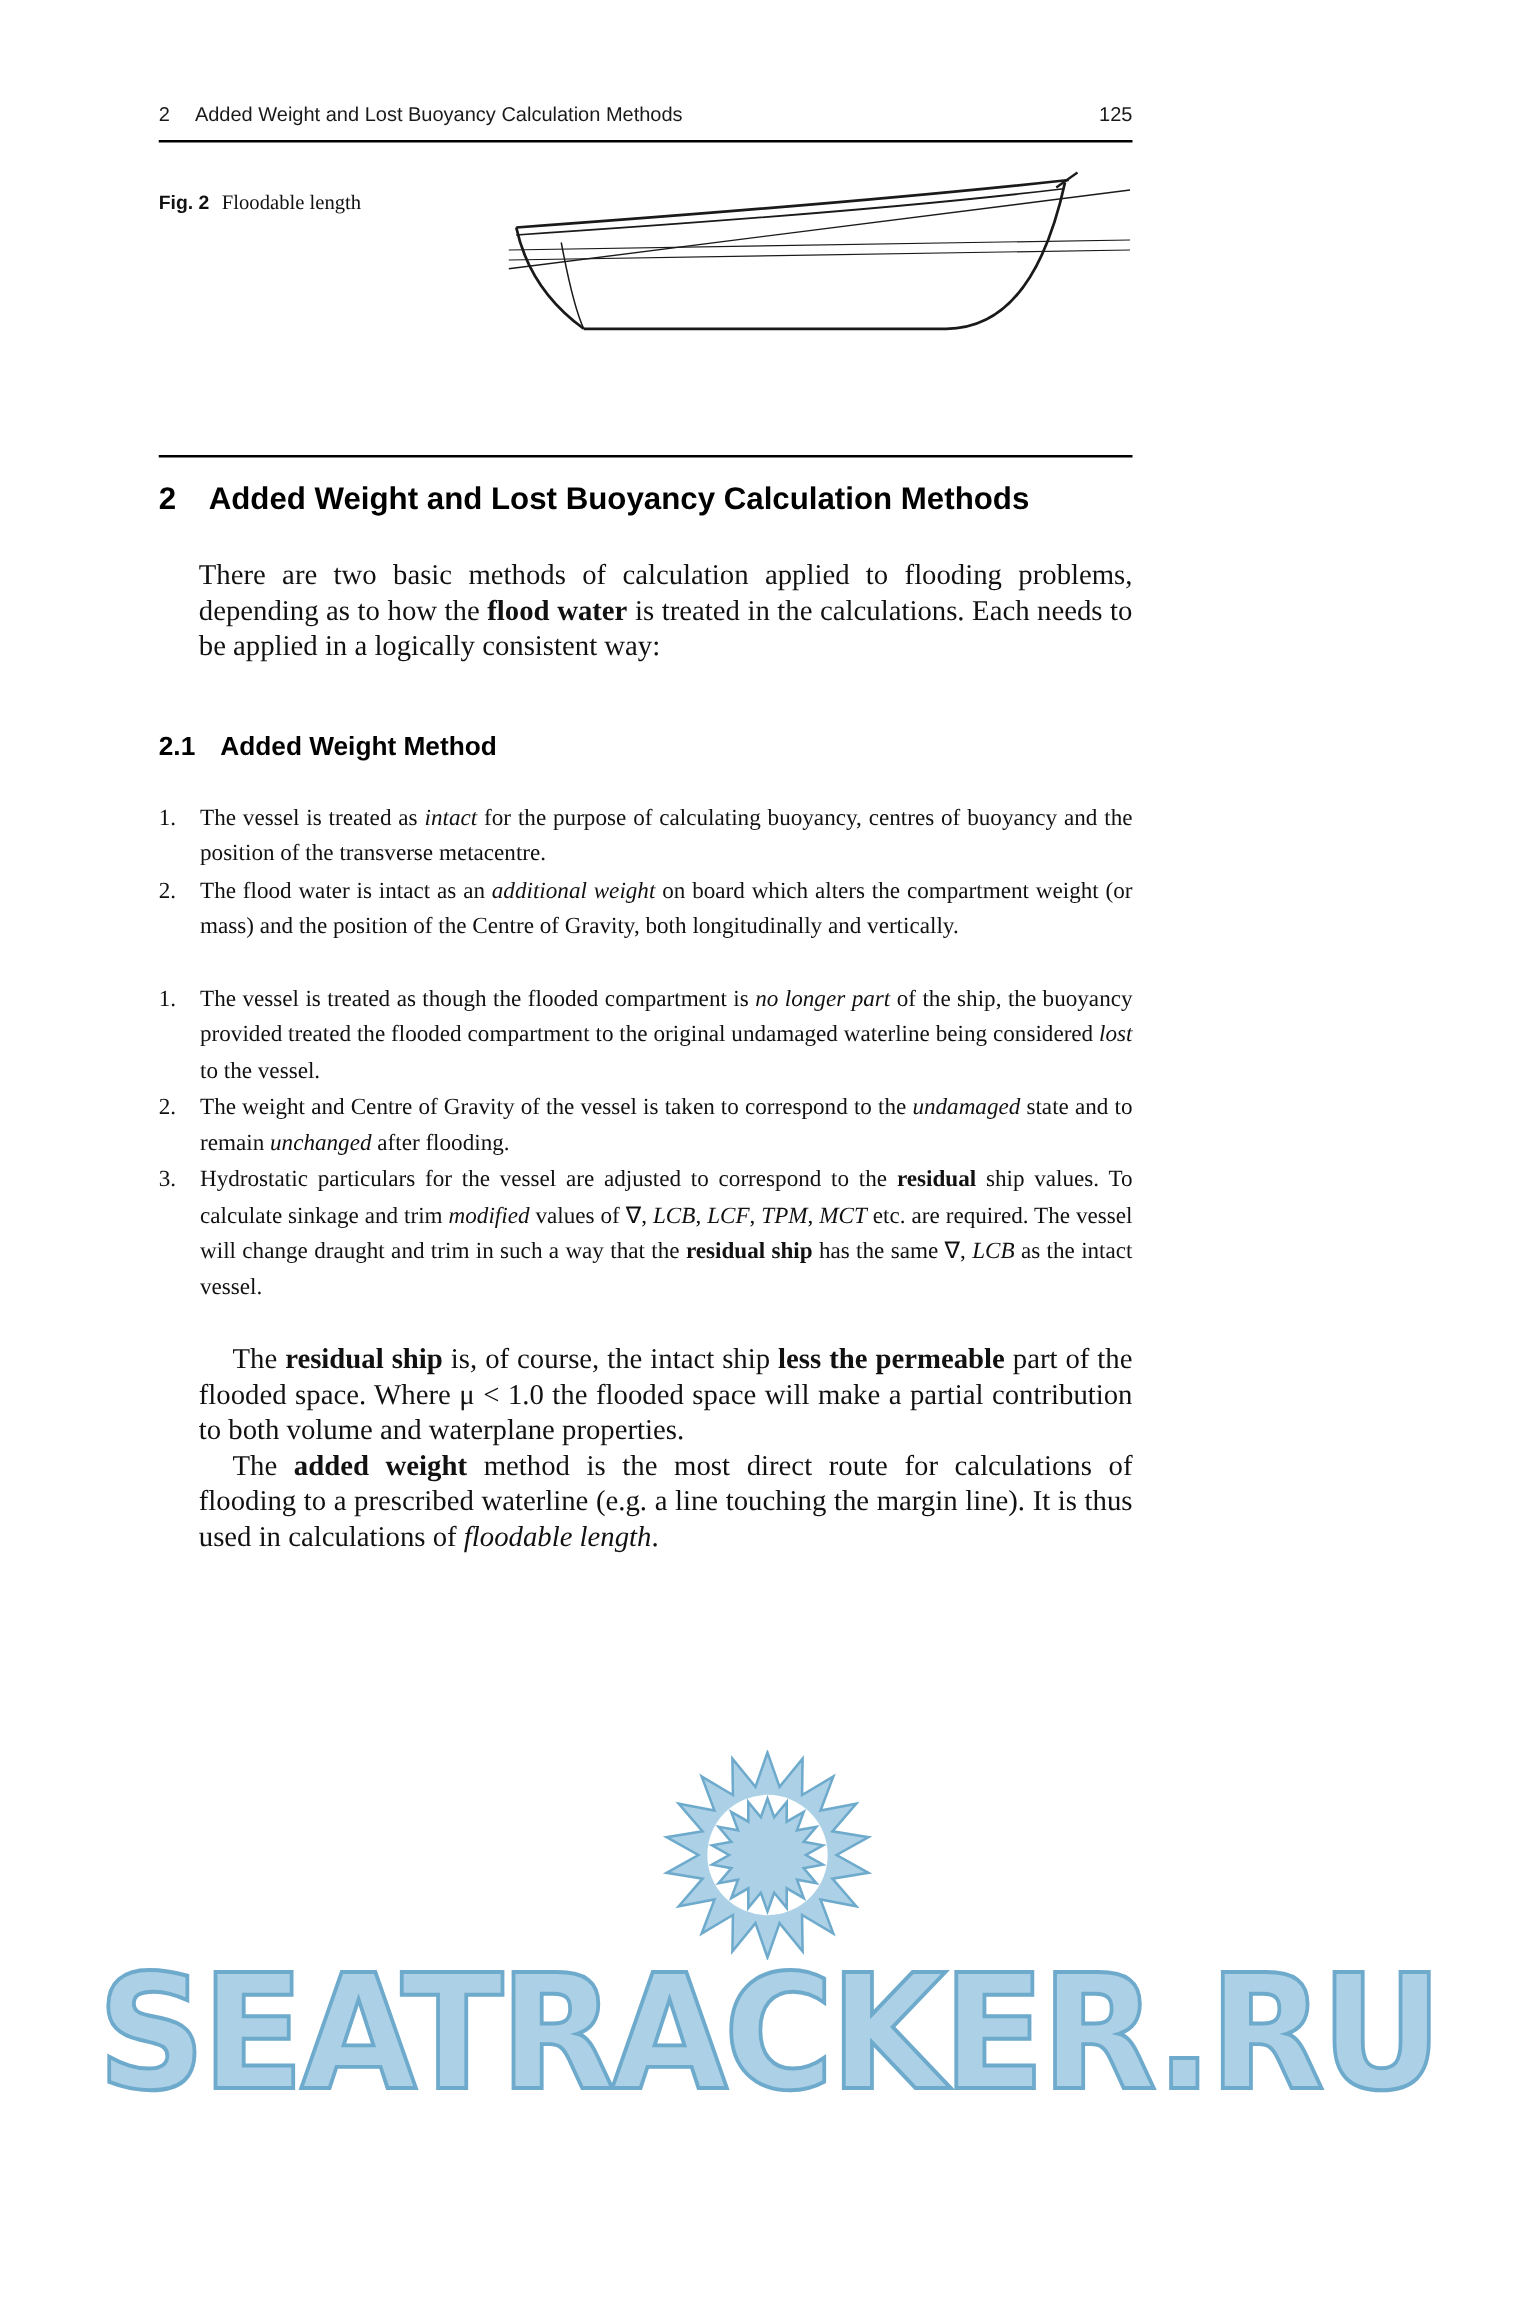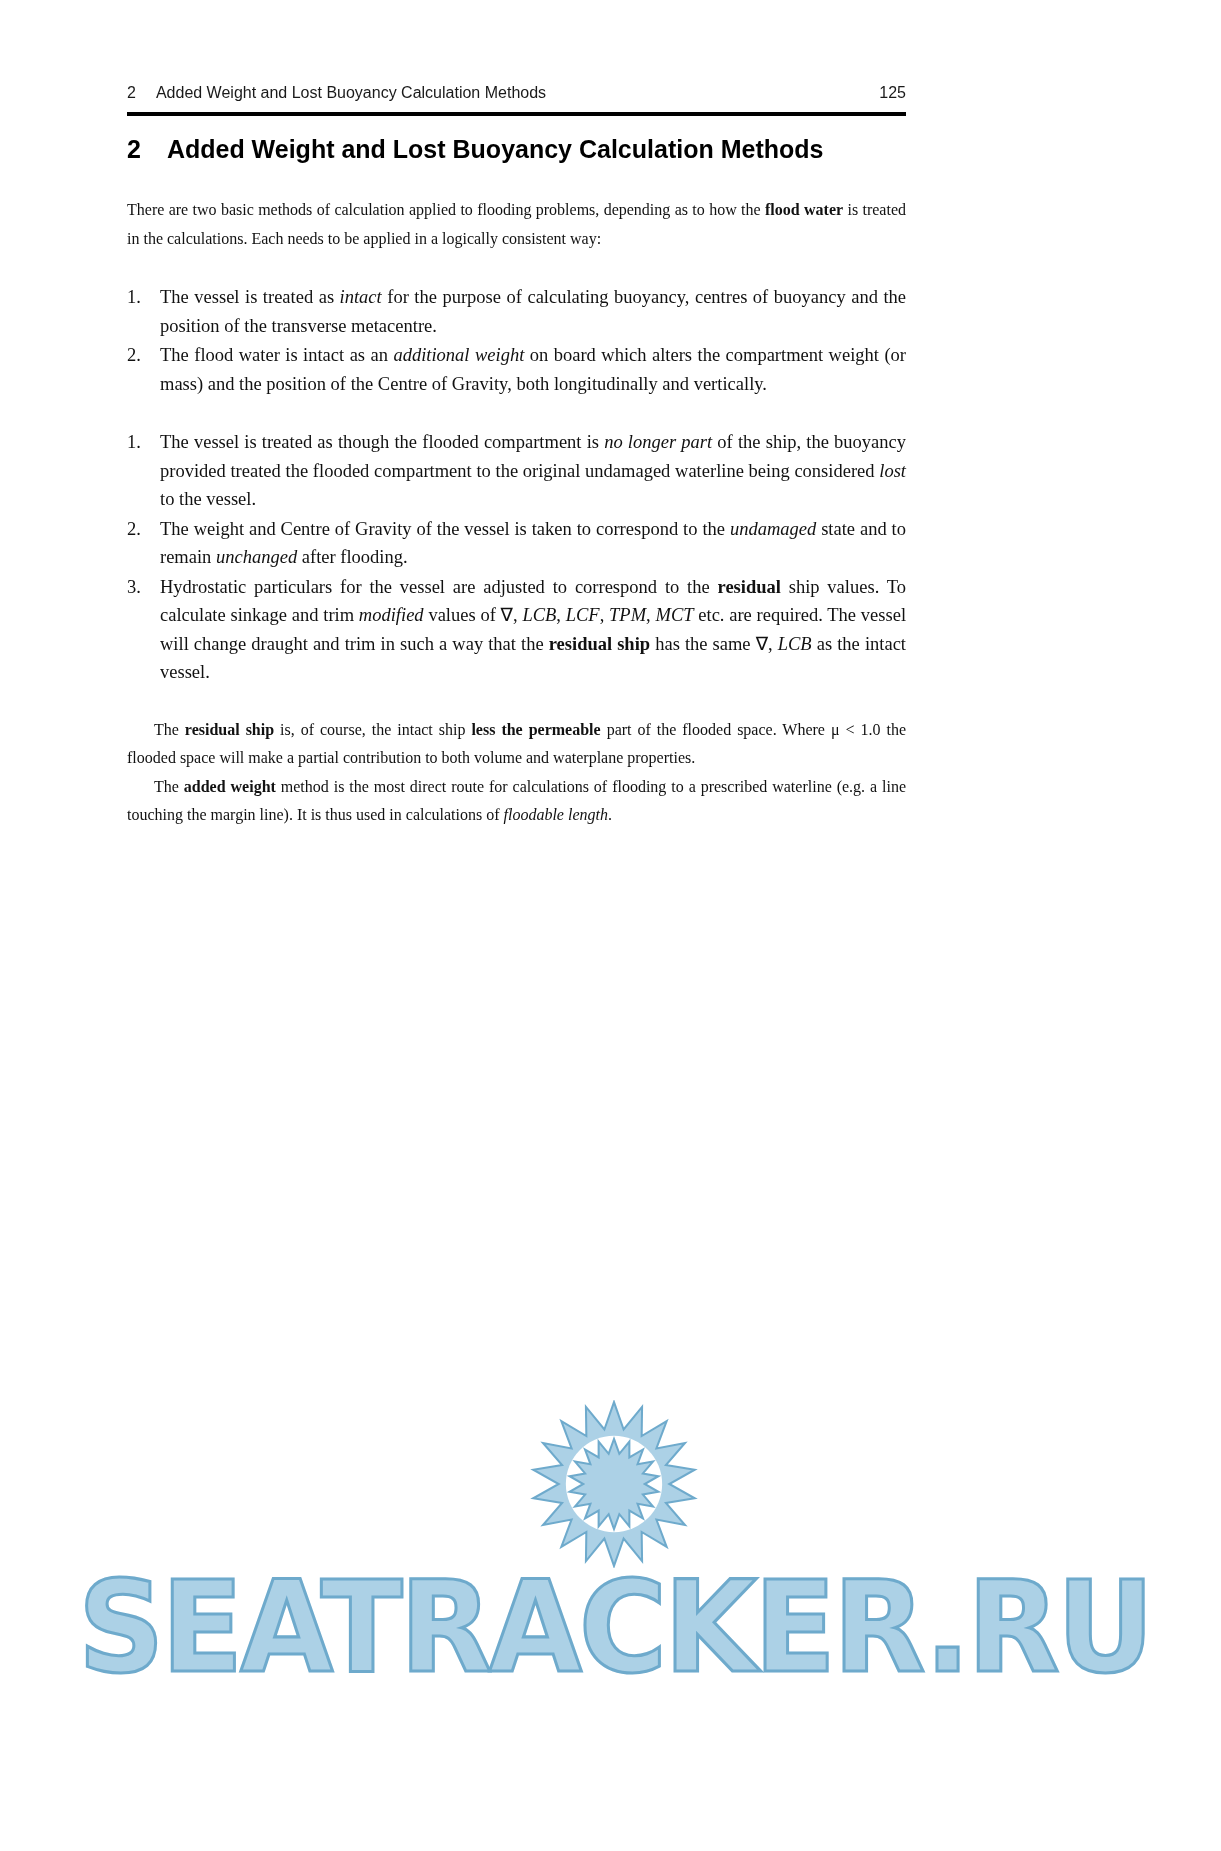--- a/index.html
+++ b/index.html
@@ -38,21 +38,21 @@
   h2.subsection {
     font-family:"Liberation Sans", sans-serif;
     font-size:21px; font-weight:bold; color:#000;
     line-height:26px;
   }
   h2.subsection .sub-num { margin-right:20px; }
   .h-21 { margin-top:53px; }
   .h-22 { margin-top:52px; }
 
   
-  .para { font-size:16px; line-height:28.5px; text-align:justify; }
+  .para { font-size:23px; line-height:28.5px; text-align:justify;margin-left:32px; }
   .intro { margin-top:32px; }
   .indent { text-indent:27px; }
   .closing { margin-top:29px; }
   .b { font-weight:bold; }
   .i { font-style:italic; }
 
   
   .list { margin-top:30px; font-size:18.5px; line-height:28.5px; }
   .li { display:flex; }
   .li + .li { margin-top:1px; }
@@ -81,28 +81,54 @@
 <div class="content">
 
   <div class="runhead">
     <div>
       <span class="chap-num">2</span><span>Added Weight and Lost Buoyancy Calculation Methods</span>
     </div>
     <div>125</div>
   </div>
   <hr class="rule">
 
+  <div class="figure-block">
+    <div class="fig-caption">
+      <span class="fig-label">Fig. 2</span><span>Floodable length</span>
+    </div>
+    <svg class="fig-svg" width="502" height="142" viewBox="0 0 502 142" aria-label="ship hull profile line drawing">
+      <g fill="none" stroke="#1a1a1a">
+
+        <path d="M 8,46 C 160,35 330,21 450,8" stroke-width="2.2"></path>
+        <path d="M 8,52 C 160,42 330,29 446,15" stroke-width="1.4"></path>
+        <path d="M 440,14 L 457,2" stroke-width="1.8"></path>
+
+        <path d="M 62,127 L 352,127 C 396,127 429,92 447,10" stroke-width="2.2"></path>
+
+        <path d="M 8,46 C 15,78 33,106 62,127" stroke-width="2.2"></path>
+        <path d="M 44,58 C 50,90 55,112 62,127" stroke-width="1.2"></path>
+
+        <path d="M 2,64 L 499,56" stroke-width="0.9"></path>
+        <path d="M 2,72 L 499,64" stroke-width="0.9"></path>
+
+        <path d="M 2,79 L 499,16" stroke-width="1.1"></path>
+      </g>
+    </svg>
+  </div>
 
   <hr class="sec-rule">
   <h1 class="section">
     <span class="sec-num">2</span><span>Added Weight and Lost Buoyancy Calculation Methods</span>
   </h1>
 
   <p class="para intro"><span>There are two basic methods of calculation applied to flooding problems, depending as to how the </span><span class="b">flood water</span><span> is treated in the calculations. Each needs to be applied in a logically consistent way:</span></p>
 
+  <h2 class="subsection h-21">
+    <span class="sub-num">2.1</span><span>Added Weight Method</span>
+  </h2>
   <div class="list">
     <div class="li">
       <span class="num">1.</span>
       <div class="li-text"><span>The vessel is treated as </span><span class="i">intact</span><span> for the purpose of calculating buoyancy, centres of buoyancy and the position of the transverse metacentre.</span></div>
     </div>
     <div class="li">
       <span class="num">2.</span>
       <div class="li-text"><span>The flood water is intact as an </span><span class="i">additional weight</span><span> on board which alters the compartment weight (or mass) and the position of the Centre of Gravity, both longitudinally and vertically.</span></div>
     </div>
   </div>

